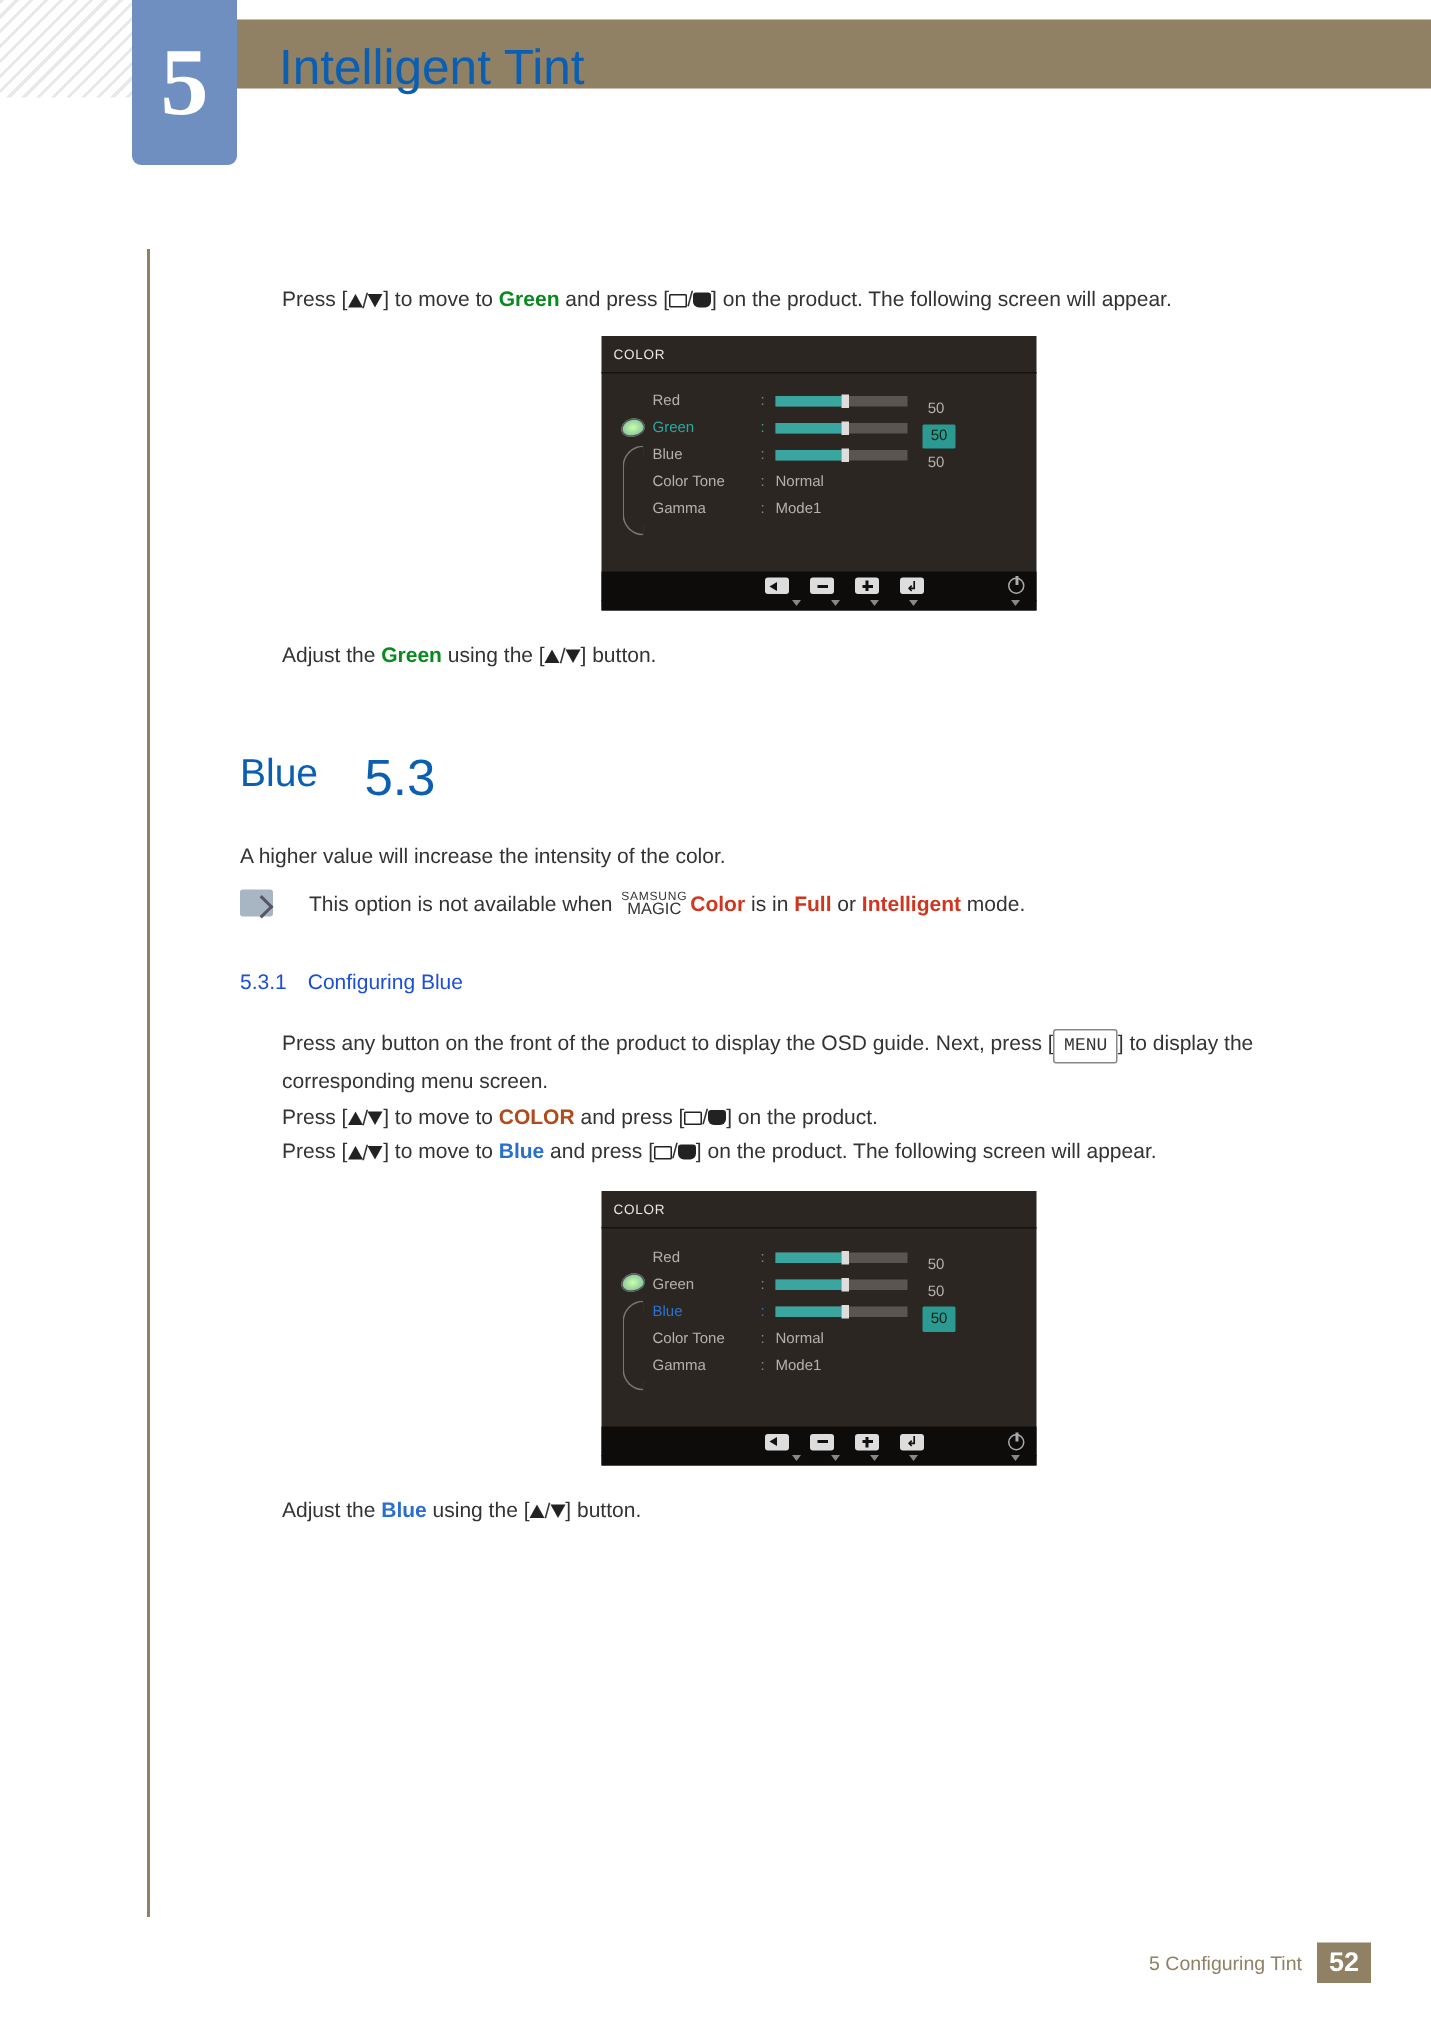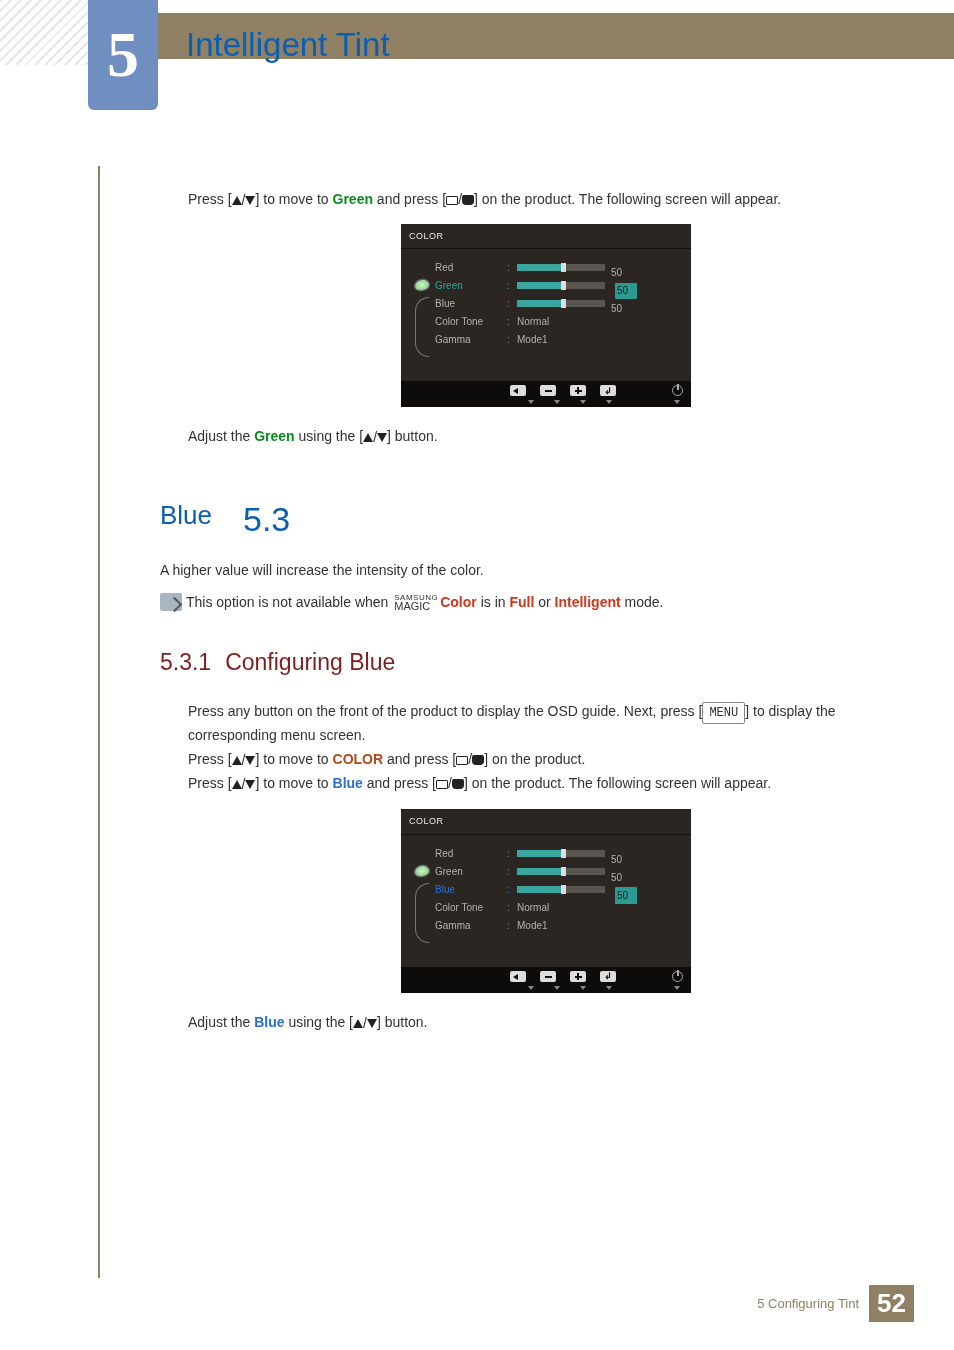--- a/index.html
+++ b/index.html
@@ -51,24 +51,24 @@
   .rect-ico { display:inline-block; width:12px;height:9px;border:1.5px solid #222;border-radius:1px; position:relative; top:1px;}
   .e-ico { display:inline-block; width:12px;height:10px;background:#222;border-radius:2px 2px 4px 4px;position:relative;top:1px;}
   .menu-label { display:inline-block; border:1px solid #888; padding:0 6px; font-family: 'Courier New', monospace; font-size:12px; border-radius:2px;}
 
   .sec-num { position:absolute; left:83px; font-size:34px; color:#0a5fb3; font-weight:400; }
   .sec-head { font-size:26px; color:#0a5fb3; font-weight:400; margin-bottom:28px; }
   .section53 { position:absolute; top:500px; left:160px; right:50px; }
   .section53 .body { margin-left:0; font-size:14px; line-height:1.7; }
   .body-ind { margin-left:28px; }
 
-  .subsec { font-size:23px; color:#7f1d1d; margin:28px 0 18px 0; }
+  .subsec { font-size:14px; color:#1d4ed8; margin:28px 0 18px 0; }
   .subsec .num { margin-right:14px; }
 
-  .note-row { display:flex; align-items:flex-start; gap:4px; margin:8px 0 12px 0;}
+  .note-row { display:flex; align-items:flex-start; gap:24px; margin:8px 0 12px 0;text-align:center;}
   .note-ico { width:22px;height:18px; background:#a8b6c4; border-radius:2px; flex:none; margin-top:2px; position:relative;}
   .note-ico::after{content:"";position:absolute;right:2px;bottom:1px;width:9px;height:9px;border-right:2px solid #556;border-bottom:2px solid #556;transform:rotate(-45deg);}
   .magic-logo { display:inline-block; font-size:10px; line-height:0.85; font-family:'Arial Black',sans-serif; vertical-align:middle; margin:0 2px;}
   .magic-logo .a{font-size:8px;letter-spacing:0.5px;display:block;}
   .magic-logo .b{font-size:11px;font-weight:400;display:block;}
 
   
   .osd {
     width: 290px; margin: 14px auto 18px auto;
     background: #2b2622; color:#b6b0aa; font-size:10px;
@@ -79,42 +79,42 @@
   .osd-iconcol { width:26px; display:flex; flex-direction:column; align-items:center; padding-top:20px;}
   .osd-arc { width:14px; height:60px; border:1px solid #777; border-right:none; border-radius:14px 0 0 14px; margin-top:6px;}
   .osd-palette { width:16px;height:12px;background:radial-gradient(#cfa,#6a9);border-radius:50% 50% 50% 50% / 60% 60% 45% 45%; transform:rotate(-12deg); box-shadow:0 0 0 1px #555 inset;}
   .osd-list { flex:1; }
   .osd-row { display:flex; align-items:center; height:18px; }
   .osd-label { width:72px; }
   .osd-colon { width:10px; color:#888;}
   .osd-slider { width:88px; height:7px; background:#5a5550; position:relative; }
   .osd-slider .fill { position:absolute; left:0; top:0; bottom:0; background:#3aa6a0;}
   .osd-slider .knob { position:absolute; top:-1px; width:5px; height:9px; background:#ddd;}
-  .osd-val { width:26px; text-align:left; margin-left:6px;margin-top:11px;}
+  .osd-val { width:26px; text-align:center; margin-left:6px;margin-top:11px;}
   .osd-row.hl .osd-val { background:#2a9a92; color:#121; padding:0 2px; width:22px; margin-left:10px; border-radius:1px;}
   .osd-row.hl .osd-label, .osd-row.hl .osd-colon { color:#2aa89e; }
   .osd-row.hlb .osd-label, .osd-row.hlb .osd-colon { color:#2a72d4; }
   .osd-footer { background:#0e0c0b; height:20px; display:flex; align-items:center; padding:0 8px; gap:14px;}
   .fspacer{flex:1;}
   .f-ico { width:16px; height:11px; background:#ddd; border-radius:2px; display:flex; align-items:center; justify-content:center; color:#111; font-size:9px; font-weight:bold; position:relative;}
   .f-ico.plus::before{content:"";position:absolute;width:7px;height:2px;background:#111;}
   .f-ico.plus::after{content:"";position:absolute;width:2px;height:7px;background:#111;}
   .f-ico.minus::before{content:"";position:absolute;width:7px;height:2px;background:#111;}
   .f-ico.back::before{content:"";position:absolute;left:3px;width:0;height:0;border-top:3px solid transparent;border-bottom:3px solid transparent;border-right:5px solid #111;}
   .f-ico.enter::before{content:"↲"; font-size:9px;}
   .f-pow { width:11px;height:11px;border:1.2px solid #aaa;border-radius:50%;position:relative;}
   .f-pow::after{content:"";position:absolute;left:4px;top:-2px;width:1.5px;height:6px;background:#aaa;}
   .f-tick { width:12px; display:flex; justify-content:center;}
   .f-tick span{display:inline-block;width:0;height:0;border-left:3px solid transparent;border-right:3px solid transparent;border-top:4px solid #888;}
   .osd-ticks { display:flex; padding:0 8px 3px 8px; gap:14px; background:#0e0c0b; margin-top:-1px;}
 
   
   .footer { position:absolute; bottom:28px; right:40px; display:flex; align-items:center; gap:10px; font-size:13px;}
   .footer-title { color:#908064; }
-  .footer-num { background:#908064; color:#fff; font-size:26px; font-weight:bold; padding:3px 8px;}
+  .footer-num { background:#908064; color:#fff; font-size:18px; font-weight:bold; padding:3px 8px;}
 </style>
 </head>
 <body>
 
 <div class="top-band"></div>
 <div class="diag"></div>
 <div class="chapter-box">
   <div class="chapter-num">5</div>
 </div>
 <div class="chapter-title">Intelligent Tint</div>

